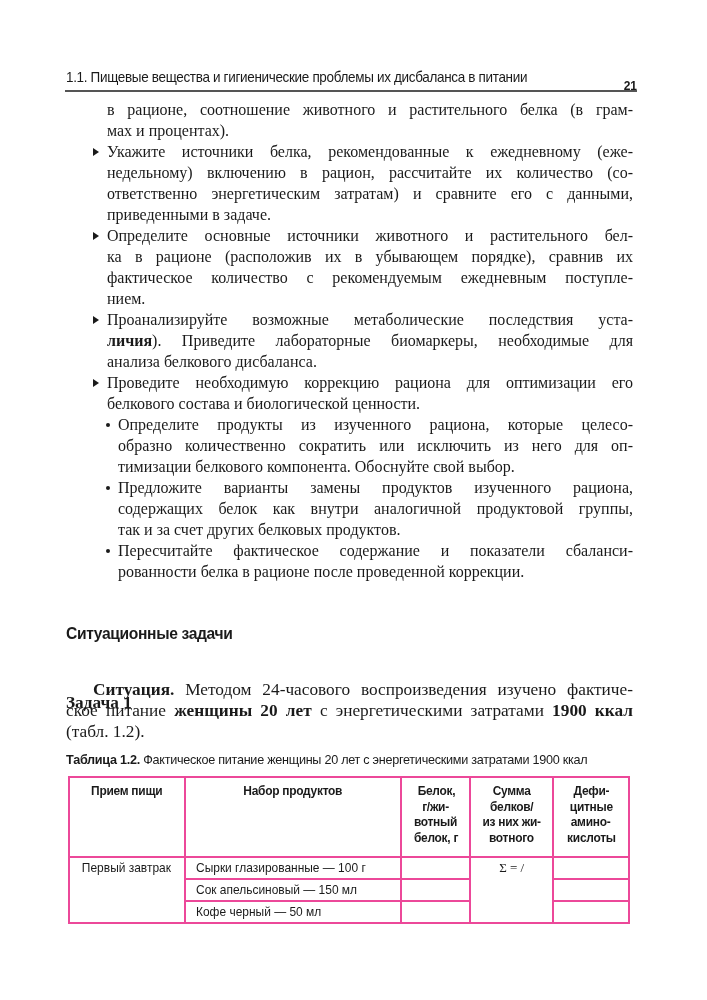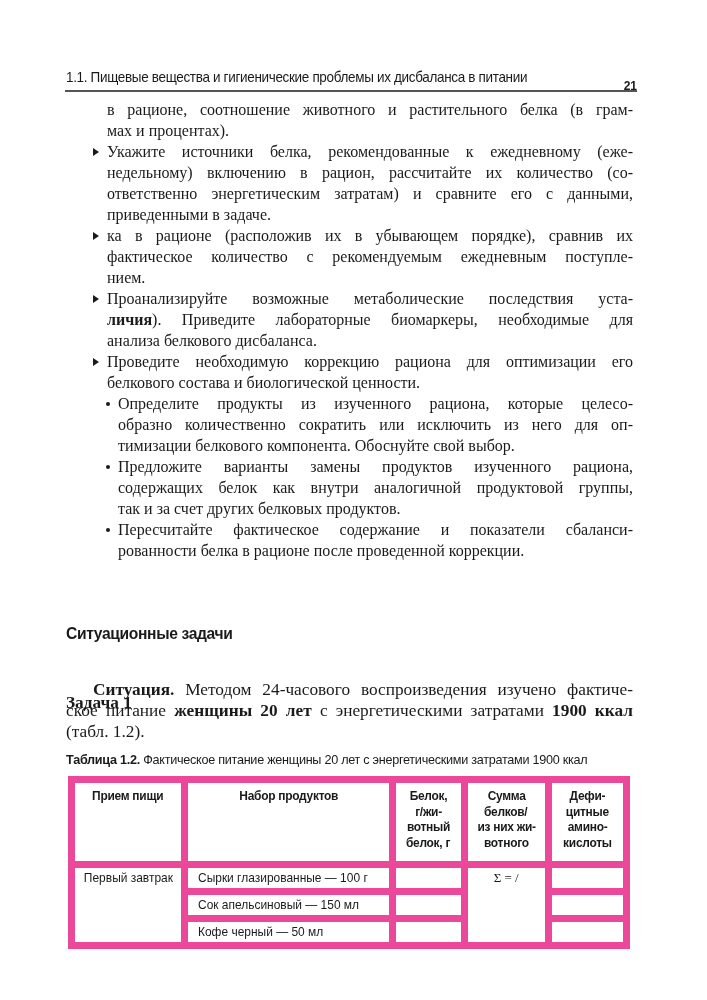--- a/index.html
+++ b/index.html
@@ -55,21 +55,21 @@
     position: absolute; left: 66px; top: 752px; white-space: nowrap;
     font-family: "Liberation Sans", sans-serif; font-size: 13.6px; letter-spacing: -0.3px;
     transform: scaleX(0.93); transform-origin: left top;
   }
   .caption b { font-weight: bold; }
 
   table.diet {
     position: absolute; left: 68px; top: 776px; width: 562px; border-collapse: collapse;
     font-family: "Liberation Sans", sans-serif; font-size: 13px;
   }
-  table.diet th, table.diet td { border: 7px solid #ec4899; padding: 0; vertical-align: top; }
+  table.diet th, table.diet td { border: 2px solid #ec4899; padding: 0; vertical-align: top; }
   table.diet th { font-weight: bold; height: 73px; line-height: 15.5px; padding-top: 5px; text-align: center; letter-spacing: -0.3px; }
   table.diet td { height: 20px; line-height: 20px; }
   .col-meal { width: 117px; }
   .col-products { width: 220px; }
   .col-protein { width: 68px; }
   .col-sum { width: 82px; }
   .col-deficit { width: 75px; }
   td.meal { text-align: center; }
   td.product { padding-left: 10px !important; }
   td.sum { text-align: center; font-family: "Liberation Serif", serif; }
@@ -95,20 +95,21 @@
     <div class="para indent1">
       <span class="marker-tri"></span>
       <span class="line">Укажите источники белка, рекомендованные к ежедневному (еже-</span>
       <span class="line">недельному) включению в рацион, рассчитайте их количество (со-</span>
       <span class="line">ответственно энергетическим затратам) и сравните его с данными,</span>
       <span class="line last">приведенными в задаче.</span>
     </div>
 
     <div class="para indent1">
       <span class="marker-tri"></span>
+      <span class="line">Определите основные источники животного и растительного бел-</span>
       <span class="line">ка в рационе (расположив их в убывающем порядке), сравнив их</span>
       <span class="line">фактическое количество с рекомендуемым ежедневным поступле-</span>
       <span class="line last">нием.</span>
     </div>
 
     <div class="para indent1">
       <span class="marker-tri"></span>
       <span class="line">Проанализируйте возможные метаболические последствия уста-</span>
       <span class="line"><b>личия</b><span>). Приведите лабораторные биомаркеры, необходимые для</span></span>
       <span class="line last">анализа белкового дисбаланса.</span>

